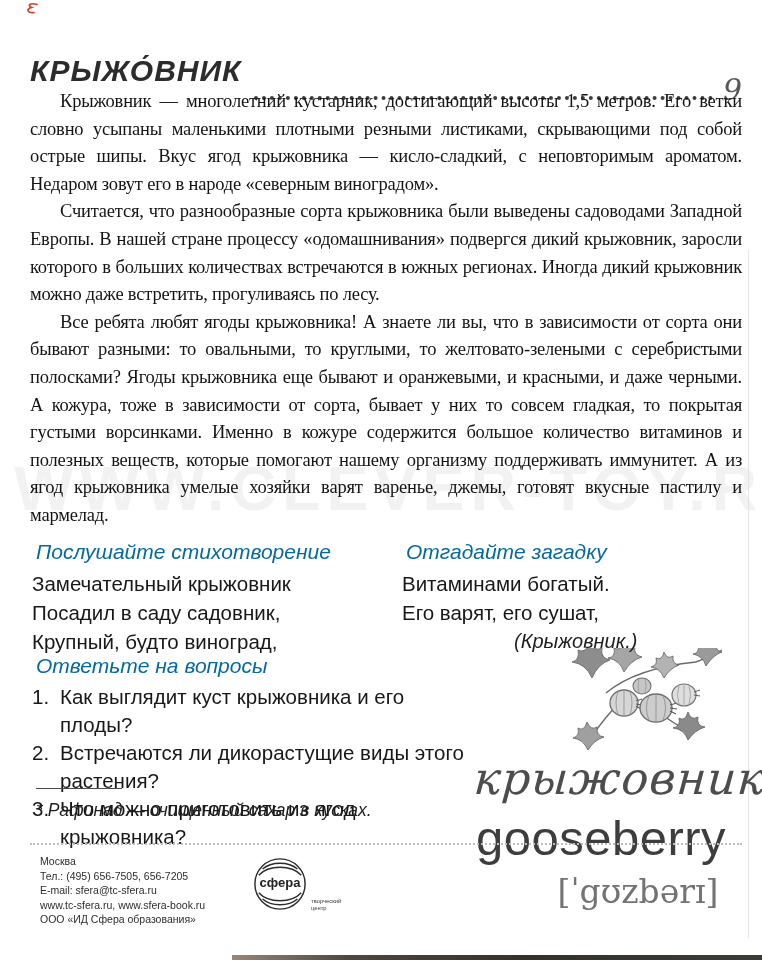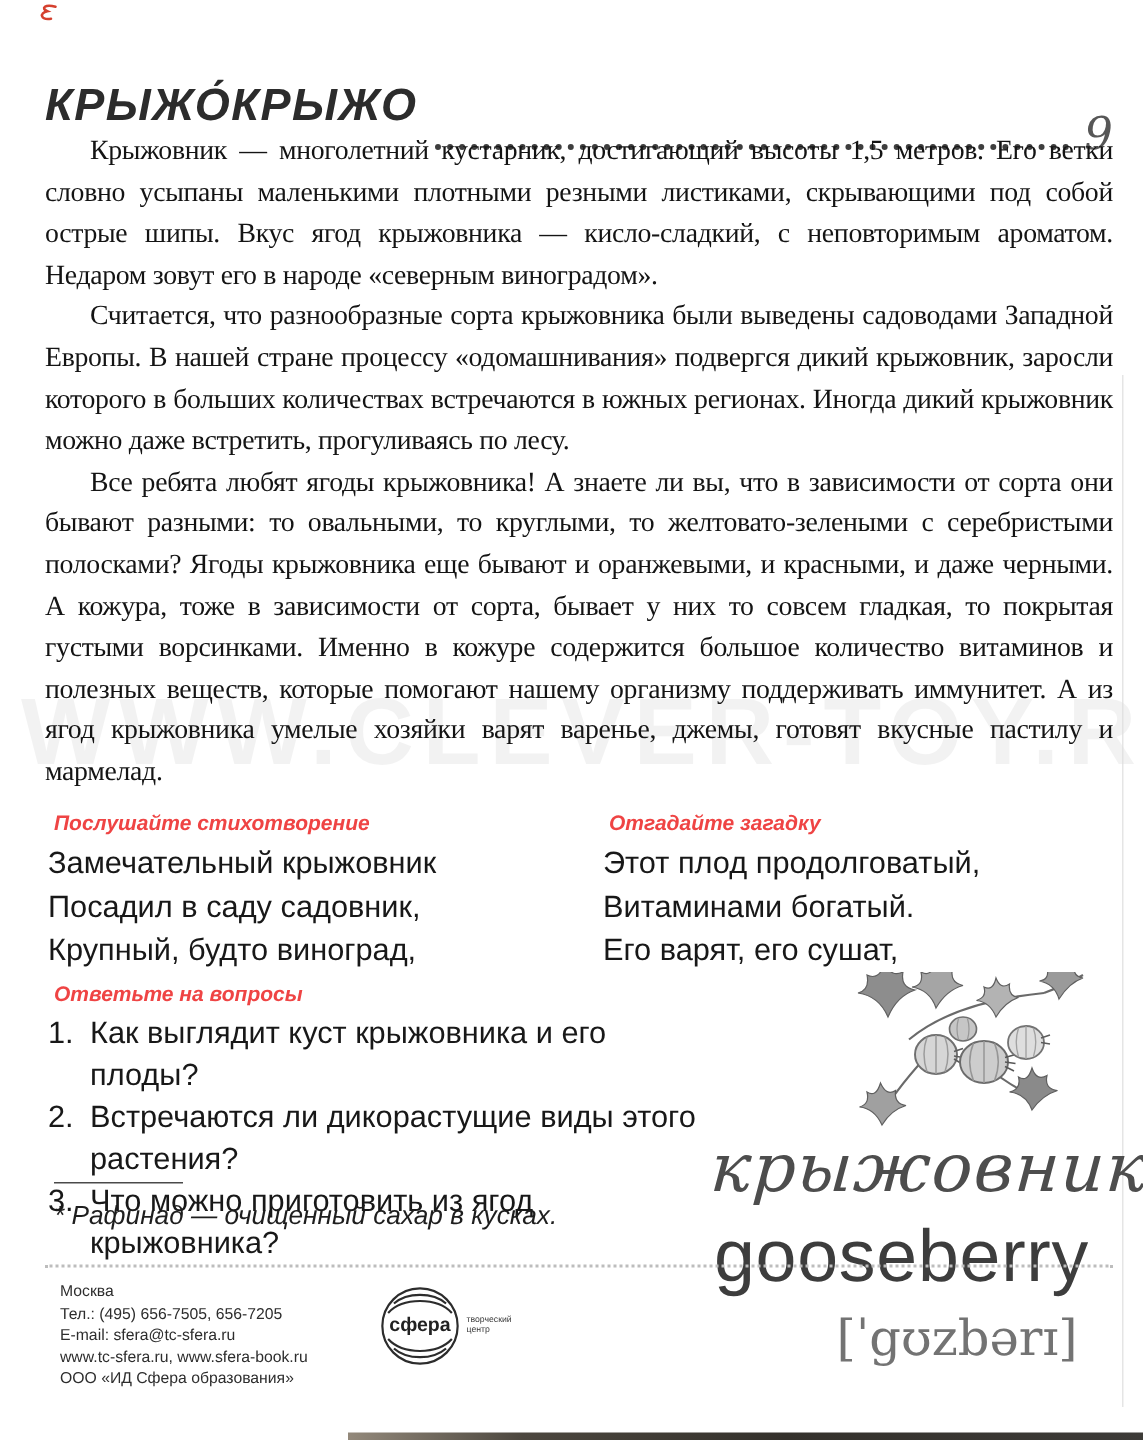--- a/index.html
+++ b/index.html
@@ -22,21 +22,21 @@
     line-height:1;padding-bottom:2px;
   }
   
   .body-text{
     top:88px;left:30px;width:712px;z-index:2;
     font-size:18.5px;line-height:27.6px;letter-spacing:-0.2px;
     text-align:justify;color:#141414;
   }
   .body-text p{margin:0;text-indent:30px;font-family:Liberation Serif, serif;}
   
-  .sec-h{font-size:14px;font-weight:bold;font-style:italic;color:#ef4444;margin:0 0 5px 4px;}
+  .sec-h{font-size:21px;font-weight:normal;font-style:italic;color:#0369a1;margin:0 0 5px 4px;}
   .verse{font-size:20.5px;line-height:29px;color:#181818;}
   .poem{top:540px;left:32px;width:370px;z-index:2;}
   .riddle{top:540px;left:402px;width:345px;z-index:2;}
   .riddle-answer{font-style:italic;font-size:20px;margin:3px 0 0 112px;color:#1d1d1d;}
   .questions{top:654px;left:32px;width:448px;z-index:2;}
   .q-item{display:flex;font-size:20.5px;line-height:28px;color:#181818;}
   .q-num{width:28px;flex:none;}
   .q-text{flex:1;}
   
   .footnote{top:788px;left:36px;width:420px;z-index:2;}
@@ -45,21 +45,21 @@
   
   .footer{
     top:843px;left:30px;right:20px;z-index:2;
     border-top:2px dotted #bdbdbd;padding-top:9px;
     display:flex;align-items:flex-start;
   }
   .f-col{font-size:10.5px;line-height:14.5px;color:#2d2d2d;}
   .f-left{width:158px;}
   .f-mid{width:186px;margin-left:10px;}
   .f-series{font-weight:bold;}
-  .f-logo{margin-left:26px;display:flex;align-items:center;margin-top:2px;}
+  .f-logo{margin-left:26px;display:flex;align-items:flex-end;margin-top:2px;}
   .logo-caption{font-size:5.8px;line-height:7px;color:#3a3a3a;width:36px;margin-left:3px;}
   
   .illust{top:648px;left:546px;z-index:1;}
   .vocab-ru{
     top:752px;left:474px;width:272px;text-align:center;z-index:2;
     font-family:"DejaVu Serif",serif;font-style:italic;
     font-size:45px;color:#4d4d4d;letter-spacing:1px;white-space:nowrap;
     transform:skewX(-4deg);
   }
   .vocab-en{
@@ -89,43 +89,43 @@
 <div class="abs watermark">WWW.CLEVER-TOY.RU</div>
 <div class="abs page-edge"></div>
 <div class="abs scan-edge"></div>
 <div class="abs red-mark">
   <svg width="17" height="14" viewBox="0 0 17 14">
     <path d="M13,2.5 C6,0.5 3,3.5 7.5,5.5 C2,6.5 3,11.5 10,10.5" stroke="#d5402e" stroke-width="1.7" fill="none" stroke-linecap="round"></path>
   </svg>
 </div>
 
 <header class="abs hdr">
-  <h1 class="title">КРЫЖО́КРЫЖО</h1>
+  <h1 class="title">КРЫЖО́ВНИК</h1>
   <div class="leader"></div>
   <div class="pagenum">9</div>
 </header>
 
 <section class="abs body-text">
   <p>Крыжовник — многолетний кустарник, достигающий высоты 1,5 метров. Его ветки словно усыпаны маленькими плотными резными листиками, скрывающими под собой острые шипы. Вкус ягод крыжовника — кисло-сладкий, с неповторимым ароматом. Недаром зовут его в народе «северным виноградом».</p>
   <p>Считается, что разнообразные сорта крыжовника были выведены садоводами Западной Европы. В нашей стране процессу «одомашнивания» подвергся дикий крыжовник, заросли которого в больших количествах встречаются в южных регионах. Иногда дикий крыжовник можно даже встретить, прогуливаясь по лесу.</p>
   <p>Все ребята любят ягоды крыжовника! А знаете ли вы, что в зависимости от сорта они бывают разными: то овальными, то круглыми, то желтовато-зелеными с серебристыми полосками? Ягоды крыжовника еще бывают и оранжевыми, и красными, и даже черными. А кожура, тоже в зависимости от сорта, бывает у них то совсем гладкая, то покрытая густыми ворсинками. Именно в кожуре содержится большое количество витаминов и полезных веществ, которые помогают нашему организму поддерживать иммунитет. А из ягод крыжовника умелые хозяйки варят варенье, джемы, готовят вкусные пастилу и мармелад.</p>
 </section>
 
 <section class="abs poem">
   <h2 class="sec-h">Послушайте стихотворение</h2>
   <div class="verse">Замечательный крыжовник</div>
   <div class="verse">Посадил в саду садовник,</div>
   <div class="verse">Крупный, будто виноград,</div>
 </section>
 
 <section class="abs riddle">
   <h2 class="sec-h">Отгадайте загадку</h2>
-  <div class="verse">Этот плод продолговатый,</div>
   <div class="verse">Витаминами богатый.</div>
   <div class="verse">Его варят, его сушат,</div>
+  <div class="riddle-answer">(Крыжовник.)</div>
 </section>
 
 <section class="abs questions">
   <h2 class="sec-h">Ответьте на вопросы</h2>
   <div class="q-item">
     <span class="q-num">1.</span>
     <span class="q-text">Как выглядит куст крыжовника и его плоды?</span>
   </div>
   <div class="q-item">
     <span class="q-num">2.</span>

